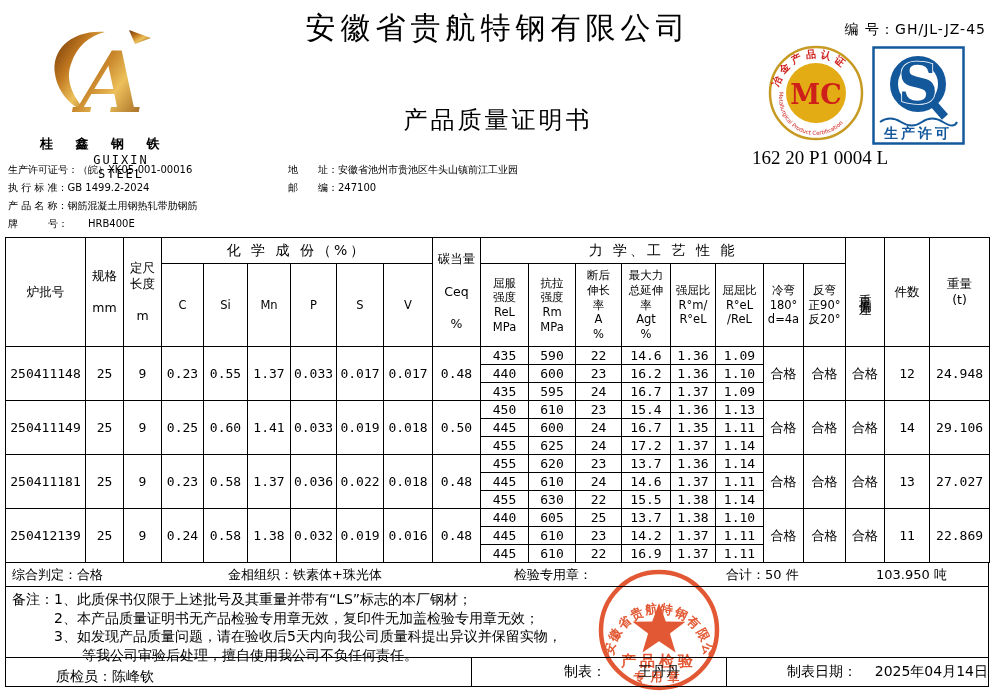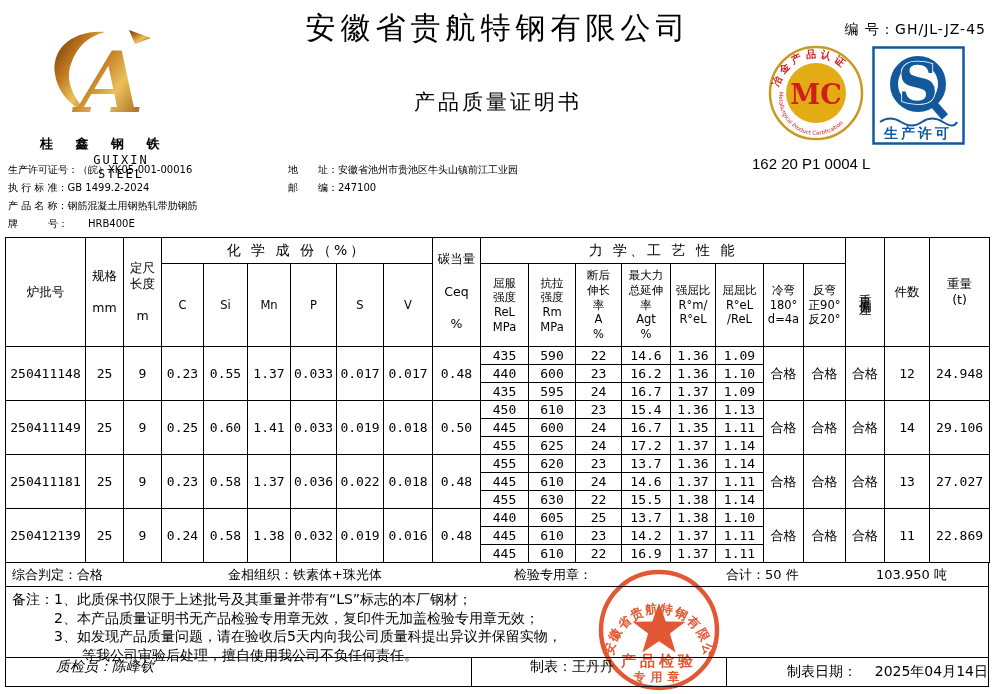--- a/index.html
+++ b/index.html
@@ -4,31 +4,31 @@
 <style>
   html,body{margin:0;padding:0;background:#fff;}
   body{width:996px;height:694px;position:relative;overflow:hidden;
        font-family:"DejaVu Sans","Liberation Sans",sans-serif;color:#000;}
   .sheet{position:absolute;inset:0;}
 
   
   .top{position:absolute;left:0;top:0;width:996px;height:237px;}
   .company-title{position:absolute;top:8px;left:0;width:100%;text-align:center;
        font-family:"DejaVu Serif","Liberation Serif",serif;font-size:30px;letter-spacing:5px;}
-  .doc-title{position:absolute;top:88px;left:0;width:100%;text-align:center;
-       font-family:Liberation Sans, sans-serif;font-size:21px;letter-spacing:3px;}
+  .doc-title{position:absolute;top:104px;left:0;width:100%;text-align:center;
+       font-family:Liberation Sans, sans-serif;font-size:24px;letter-spacing:3px;}
   .doc-no{position:absolute;top:21px;right:10px;font-size:14px;letter-spacing:1px;}
 
   .guixin{position:absolute;left:40px;top:28px;width:120px;text-align:center;}
   .guixin .cn{font-size:13px;font-weight:bold;letter-spacing:9px;margin-top:11px;white-space:nowrap;}
   .guixin .en{font-size:12px;font-family:"DejaVu Sans Mono","Liberation Mono",monospace;letter-spacing:2px;margin-left:42px;}
 
   .mc-wrap{position:absolute;left:766px;top:44px;width:100px;text-align:center;}
-  .mc-no{font-size:15px;font-family:Liberation Sans, sans-serif;
-         white-space:nowrap;margin-top:9px;margin-left:-14px;}
+  .mc-no{font-size:19px;font-family:Liberation Serif, serif;
+         white-space:nowrap;margin-top:1px;margin-left:-14px;}
   .sq-wrap{position:absolute;left:872px;top:46px;}
 
   .info{position:absolute;top:161px;font-size:10px;line-height:18px;white-space:nowrap;}
   .info .lbl{font-weight:normal;}
   .info-left{left:8px;}
   .info-mid{left:288px;}
   .info-right{left:640px;}
 
   
   .doc-body{position:absolute;left:5px;top:237px;width:984px;}
@@ -51,22 +51,22 @@
   .summary .seg5{flex:1;}
 
   .notes{display:flex;height:71px;font-size:14px;line-height:18.5px;
        border-left:1px solid #000;border-right:1px solid #000;border-bottom:1px solid #000;
        padding-top:3px;box-sizing:border-box;}
   .notes .nlabel{padding-left:6px;white-space:nowrap;}
   .notes .nlines{white-space:pre-line;}
 
   .footer{display:flex;align-items:center;height:28px;font-size:14px;
        border-left:1px solid #000;border-right:1px solid #000;border-bottom:1px solid #000;white-space:nowrap;}
-  .footer .fc1{width:465px;padding-left:50px;box-sizing:border-box;height:100%;display:flex;align-items:flex-start;font-style:italic;}
-  .footer .fc2{width:255px;padding-left:58px;box-sizing:border-box;height:100%;display:flex;align-items:flex-start;border-left:1px solid #000;}
+  .footer .fc1{width:465px;padding-left:50px;box-sizing:border-box;height:100%;display:flex;align-items:flex-end;}
+  .footer .fc2{width:255px;padding-left:92px;box-sizing:border-box;height:100%;display:flex;align-items:center;border-left:1px solid #000;gap:32px;}
   .footer .fc3{flex:1;padding-left:60px;box-sizing:border-box;height:100%;display:flex;align-items:center;border-left:1px solid #000;justify-content:space-between;}
 
   .stamp{position:absolute;left:583px;top:569px;width:152px;height:124px;
          opacity:.92;mix-blend-mode:multiply;pointer-events:none;}
 </style>
 </head>
 <body>
 
 <div class="sheet">
 

